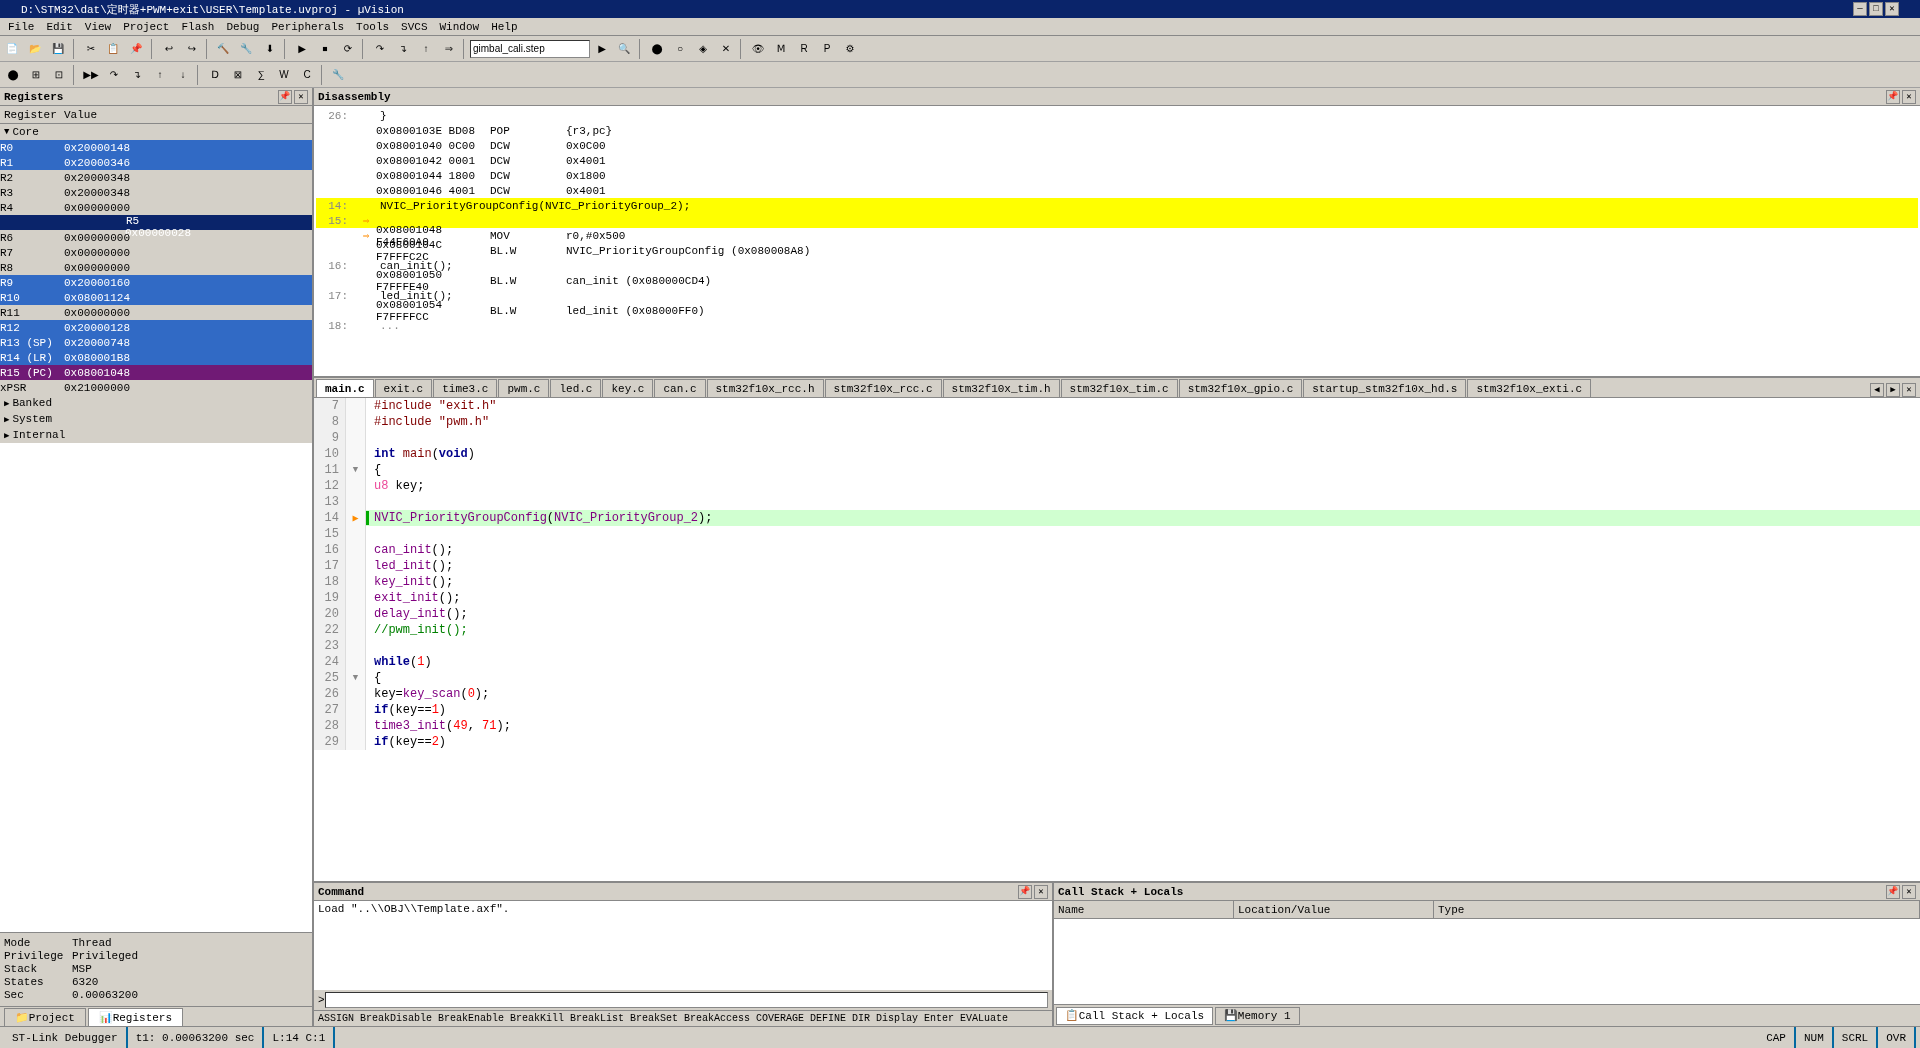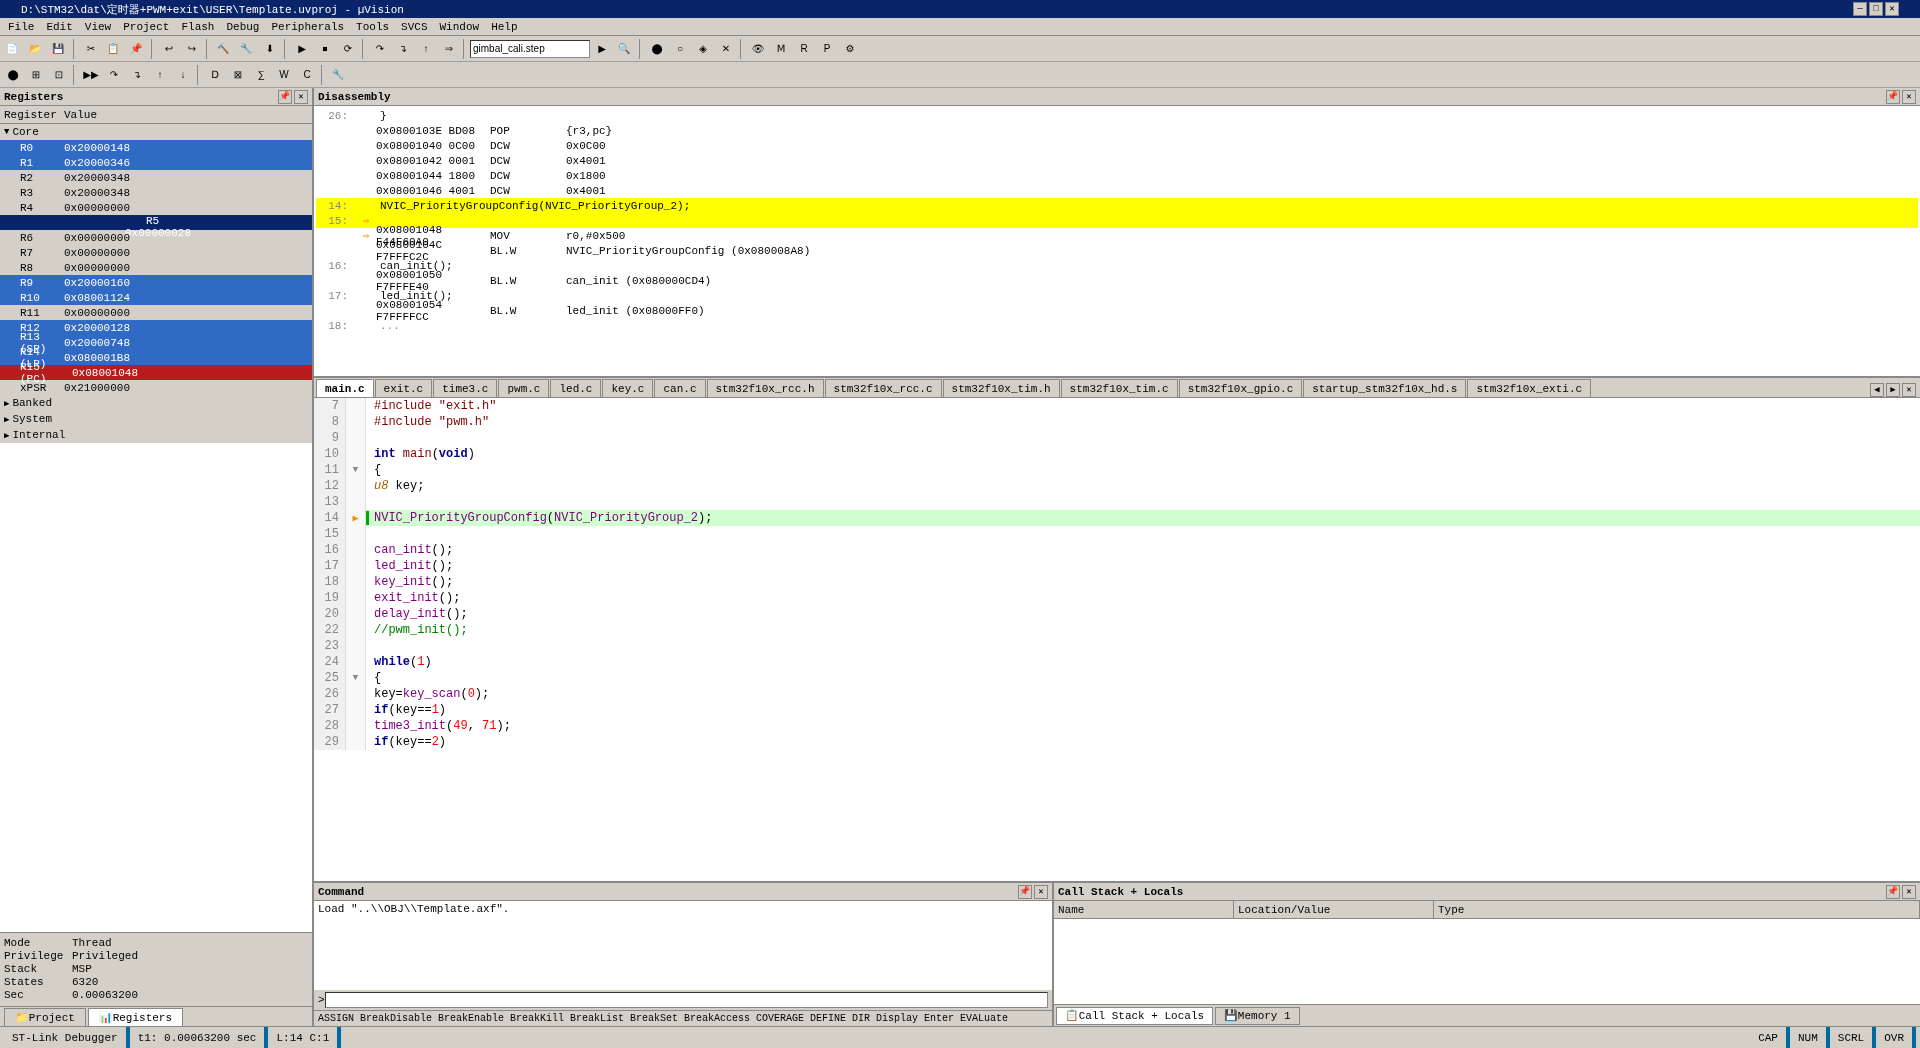--- a/index.html
+++ b/index.html
@@ -144,21 +144,21 @@
       cursor: pointer;
       font-size: 11px;
       height: 16px;
     }
     .reg-row {
       display: flex;
       height: 15px;
       align-items: center;
       font-size: 11px;
     }
-    .reg-name { width: 60px; padding-left: 20px; }
+    .reg-name { width: 60px; }
     .reg-value { flex: 1; padding-left: 4px; }
 
     #registers-col-header {
       display: grid;
       grid-template-columns: 60px 1fr;
       background: #d4d0c8;
       border-bottom: 1px solid #888;
       font-size: 11px;
       height: 18px;
       align-items: center;
@@ -303,21 +303,21 @@
     }
     .line-content {
       padding-left: 8px;
       flex: 1;
     }
     .kw { color: #00008b; font-weight: bold; }
     .fn { color: #800080; }
     .cm { color: #008000; }
     .cn { color: #800000; }
     .nu { color: #ff0000; }
-    .type-kw { color: #a16207; font-style: italic; }
+    .type-kw { color: #ec4899; }
 
     
     #bottom-area {
       height: 145px;
       display: flex;
       border-top: 2px solid #888;
     }
     #command-panel {
       width: 740px;
       border-right: 2px solid #888;
@@ -424,21 +424,21 @@
       background: #d4d0c8;
       height: 22px;
       display: flex;
       align-items: center;
       border-top: 1px solid #888;
       font-size: 11px;
       padding: 0 4px;
     }
     .status-section {
       padding: 0 8px;
-      border-right: 4px solid #0369a1;
+      border-right: 2px solid #0369a1;
       height: 100%;
       display: flex;
       align-items: center;
     }
 
     
     ::-webkit-scrollbar { width: 12px; height: 12px; }
     ::-webkit-scrollbar-track { background: #d4d0c8; }
     ::-webkit-scrollbar-thumb { background: #a0a0a0; border: 1px solid #888; }
 
@@ -606,21 +606,21 @@
           <span class="reg-value">0x20000128</span>
         </div>
         <div class="reg-row" style="background:#316ac5;color:#fff;">
           <span class="reg-name">R13 (SP)</span>
           <span class="reg-value">0x20000748</span>
         </div>
         <div class="reg-row" style="background:#316ac5;color:#fff;">
           <span class="reg-name">R14 (LR)</span>
           <span class="reg-value">0x080001B8</span>
         </div>
-        <div class="reg-row" style="background:#b91c1c;color:#fff;gap:8px;">
+        <div class="reg-row" style="background:#701a75;color:#fff;">
           <span class="reg-name">R15 (PC)</span>
           <span class="reg-value">0x08001048</span>
         </div>
         <div class="reg-row">
           <span class="reg-name">xPSR</span>
           <span class="reg-value">0x21000000</span>
         </div>
       </div>
 
       <div class="reg-section">

